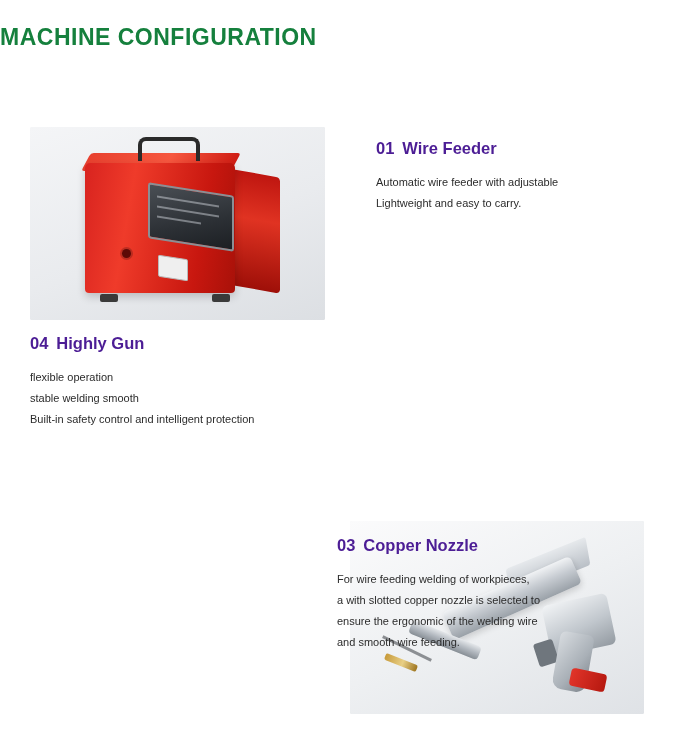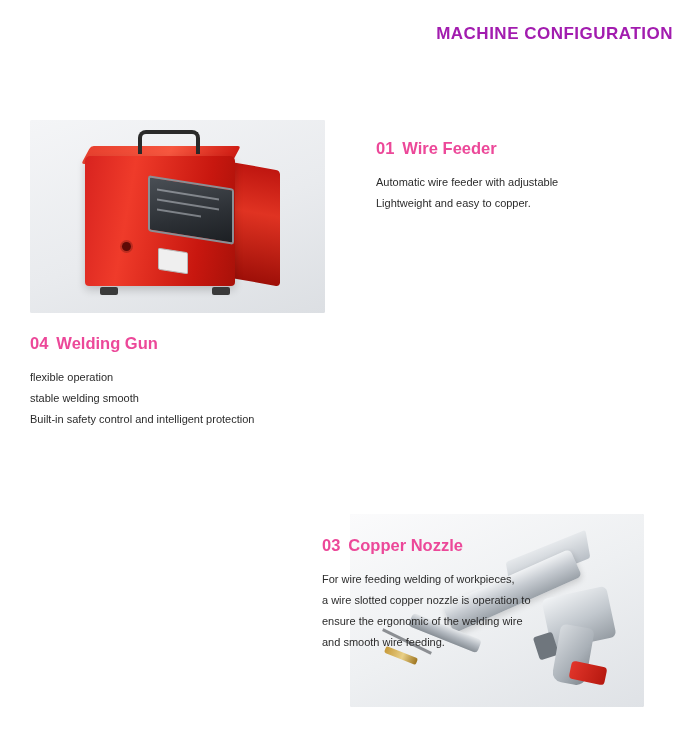--- a/index.html
+++ b/index.html
@@ -13,39 +13,39 @@
     font-family: "Liberation Sans", sans-serif;
     color: #222222;
     overflow: hidden;
   }
   .page {
     position: relative;
     width: 673px;
     height: 731px;
   }
   .title {
-    text-align: right;
-    color: #a21caf;
-    font-size: 17px;
+    text-align: left;
+    color: #15803d;
+    font-size: 23px;
     font-weight: bold;
     letter-spacing: 0.5px;
     margin-top: 24px;
     margin-bottom: 0;
   }
   .photo {
     position: relative;
     overflow: hidden;
     border-radius: 2px;
     background: linear-gradient(145deg, #f2f3f5 0%, #e4e6ea 45%, #d7dade 100%);
   }
   .text-col {
     position: absolute;
   }
   .item-head {
-    color: #ec4899;
+    color: #4c1d95;
     font-size: 16.5px;
     font-weight: bold;
     margin: 0 0 14px 0;
     white-space: nowrap;
   }
   .item-head .num {
     margin-right: 8px;
   }
   .item-body {
     font-size: 11px;
@@ -74,21 +74,21 @@
     top: 277px;
     width: 294px;
     height: 193px;
   }
   #text-welding-gun {
     left: 30px;
     top: 310px;
     width: 300px;
   }
   #text-copper-nozzle {
-    left: 322px;
+    left: 337px;
     top: 512px;
     width: 300px;
   }
 
   
   .feeder-scene {
     position: absolute;
     inset: 0;
     background: linear-gradient(160deg, #f4f5f7 0%, #e9ebee 55%, #dcdfe3 100%);
   }
@@ -302,55 +302,55 @@
     </div>
 
   </div>
 
   <div class="text-col" id="text-wire-feeder">
     <p class="item-head">
       <span class="num">01</span><span>Wire Feeder</span>
     </p>
     <div class="item-body">
       <div>Automatic wire feeder with adjustable</div>
-      <div>Lightweight and easy to copper.</div>
+      <div>Lightweight and easy to carry.</div>
     </div>
   </div>
 
   <div class="photo" id="photo-welding-gun">
     <div class="gun-scene">
       <div class="gun-top-plate"></div>
       <div class="gun-barrel"></div>
       <div class="gun-rear"></div>
       <div class="gun-trigger"></div>
       <div class="gun-grip"></div>
       <div class="gun-red"></div>
       <div class="gun-neck"></div>
       <div class="gun-wire"></div>
       <div class="gun-tip"></div>
     </div>
 
   </div>
 
   <div class="text-col" id="text-welding-gun">
     <p class="item-head">
-      <span class="num">04</span><span>Welding Gun</span>
+      <span class="num">04</span><span>Highly Gun</span>
     </p>
     <div class="item-body">
       <div>flexible operation</div>
       <div>stable welding smooth</div>
       <div>Built-in safety control and intelligent protection</div>
     </div>
   </div>
 
   <div class="text-col" id="text-copper-nozzle">
     <p class="item-head">
       <span class="num">03</span><span>Copper Nozzle</span>
     </p>
     <div class="item-body">
       <div>For wire feeding welding of workpieces,</div>
-      <div>a wire slotted copper nozzle is operation to</div>
+      <div>a with slotted copper nozzle is selected to</div>
       <div>ensure the ergonomic of the welding wire</div>
       <div>and smooth wire feeding.</div>
     </div>
   </div>
 
 </div>
 
 </body></html>

